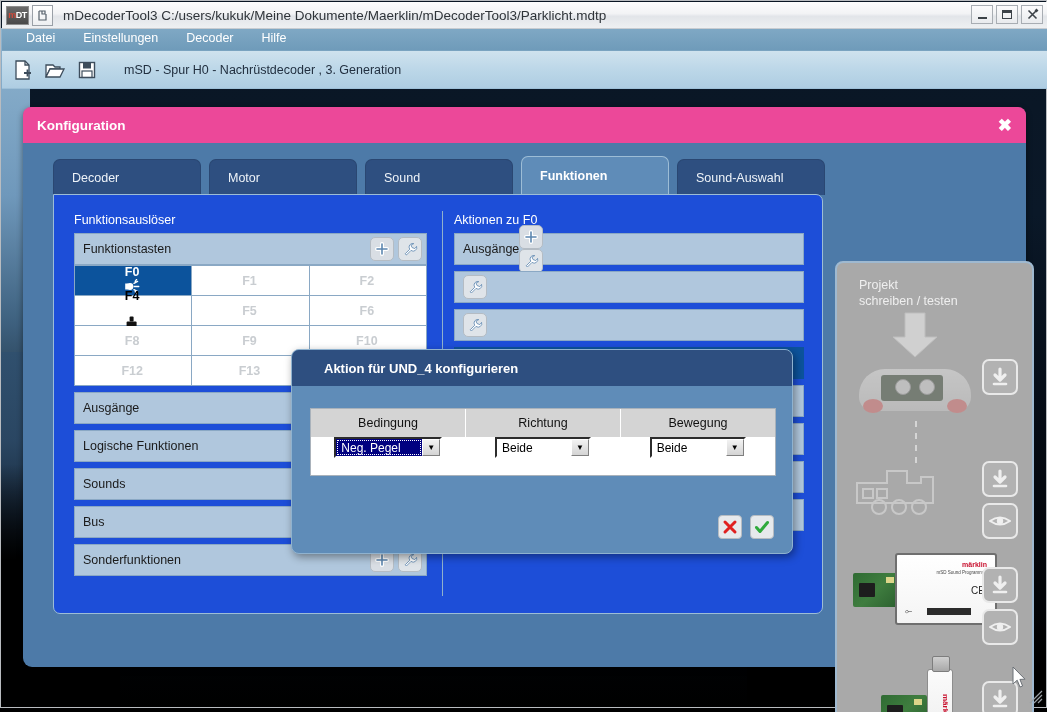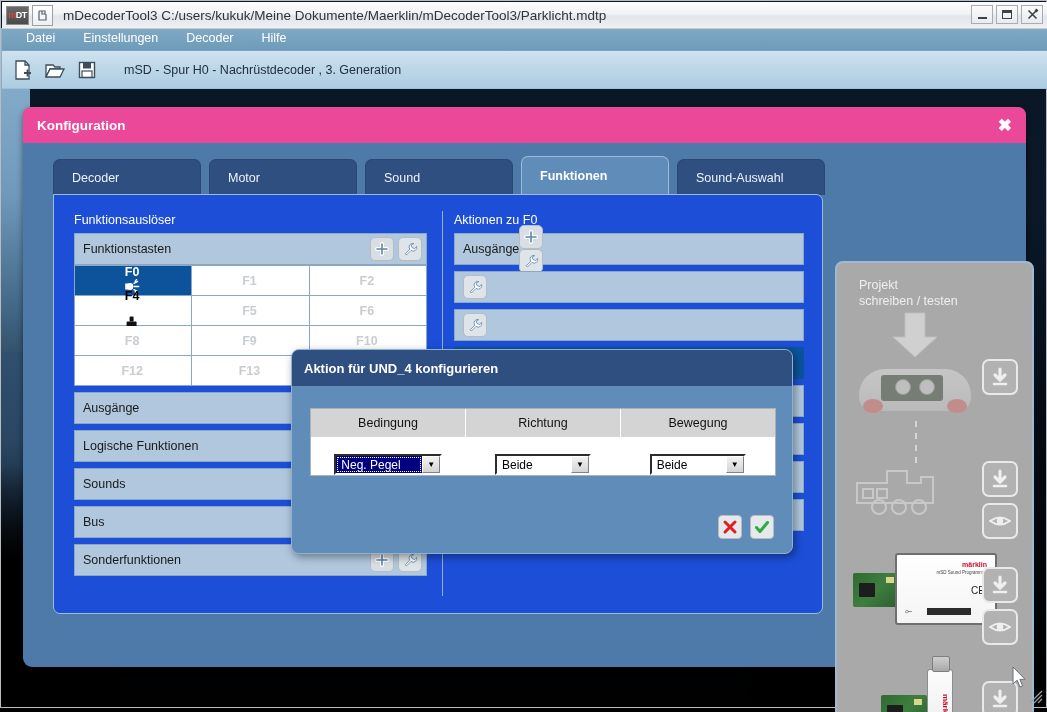--- a/index.html
+++ b/index.html
@@ -208,36 +208,36 @@
   
   #dialog {
     position:absolute; left: 268px; top: 242px; width: 502px; height: 205px;
     background:#5f8cb8;
     border: 1px solid #8fb2cf;
     border-radius: 8px;
     box-shadow: 2px 3px 8px rgba(0,0,0,0.4);
   }
   #dlg-head {
     height: 36px; background:#2e4f80; border-radius: 7px 7px 0 0;
-    display:flex; align-items:center; padding-left: 12px;
+    display:flex; align-items:center; padding-left: 32px;
     color:#fff; font-size:13px; font-weight:bold;
   }
   #dlg-table {
     position:absolute; left:18px; top:58px; width: 466px;
     border: 1px solid #a9b2bb;
     background:#ffffff;
   }
   #dlg-thead { display:flex; height: 28px; background:#d4d4d4; }
   #dlg-thead div {
     flex: 1; display:flex; align-items:center; justify-content:center;
     font-size:12.5px; color:#111;
     border-right: 1px solid #ffffff;
   }
   #dlg-thead div:last-child { border-right:none; }
-  #dlg-trow { display:flex; height: 38px; background:#fff; align-items:flex-end; }
+  #dlg-trow { display:flex; height: 38px; background:#fff; align-items:flex-start; }
   #dlg-trow > div { flex:1; display:flex; align-items:center; justify-content:center; }
 
   .combo {
     display:flex; height: 21px;
     border: 2px inset #9aa0a6;
     border-top-color:#808080; border-left-color:#808080;
     border-right-color:#ffffff; border-bottom-color:#ffffff;
     background:#ffffff;
   }
   .combo .val {

